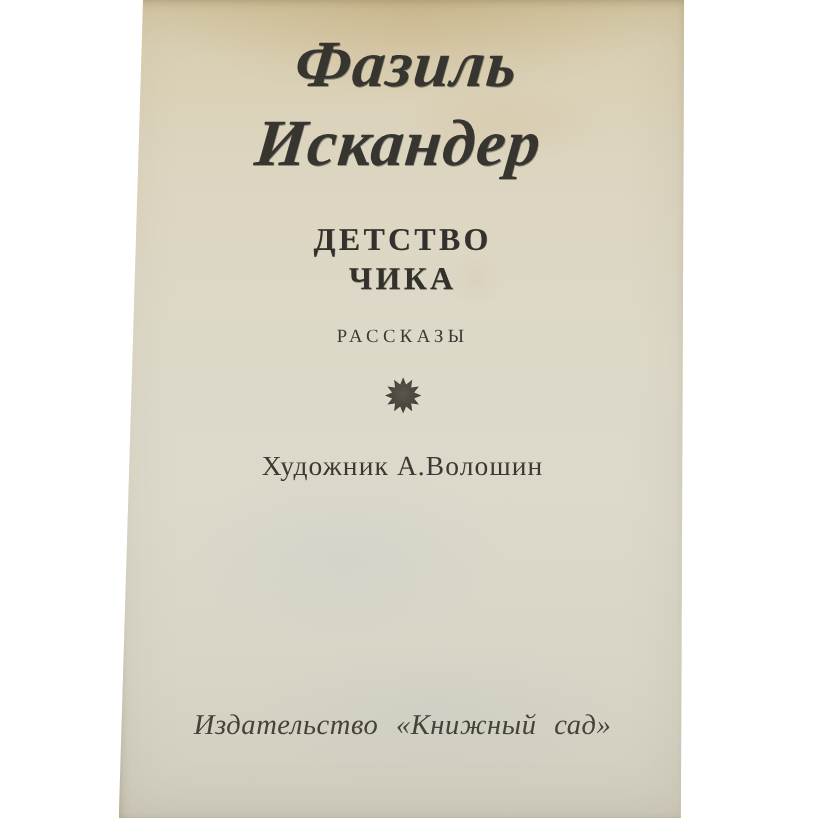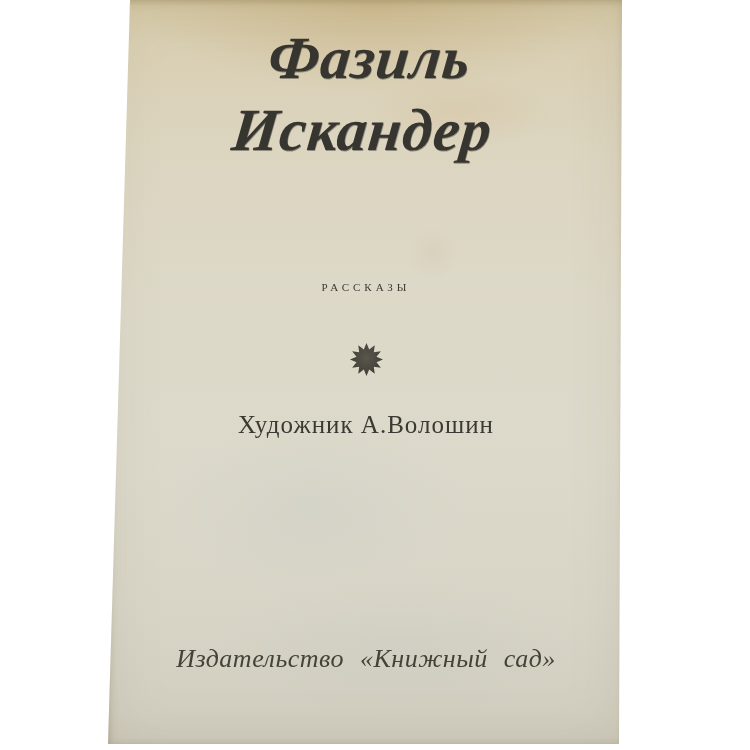--- a/index.html
+++ b/index.html
@@ -71,22 +71,22 @@
     font-weight: bold;
     font-size: 29px;
     line-height: 36px;
     letter-spacing: 3px;
     color: #33312c;
     text-shadow: 0.4px 0.4px 0.4px rgba(51,49,44,0.4);
   }
 
   
   .subtitle {
-    top: 281px;
-    font-size: 11px;
+    top: 296px;
+    font-size: 17px;
     letter-spacing: 4px;
     color: #3c3a34;
   }
 
   
   .ornament {
     top: 343px;
     display: flex;
     justify-content: center;
   }
@@ -123,20 +123,22 @@
 
 <div class="photo">
   <div class="page">
 
     <div class="centered author">
       <div>Фазиль</div>
       <div>Искандер</div>
     </div>
 
     <div class="centered title">
+      <div>ДЕТСТВО</div>
+      <div>ЧИКА</div>
     </div>
 
     <div class="centered subtitle">РАССКАЗЫ</div>
 
     <div class="centered ornament" aria-label="twelve-pointed-star-ornament">
       <svg width="33" height="33" viewBox="0 0 32 32" aria-hidden="true">
         <defs>
           <radialGradient id="starfill" cx="50%" cy="45%" r="60%">
             <stop offset="0%" stop-color="#5a564b"></stop>
             <stop offset="60%" stop-color="#4a473f"></stop>

